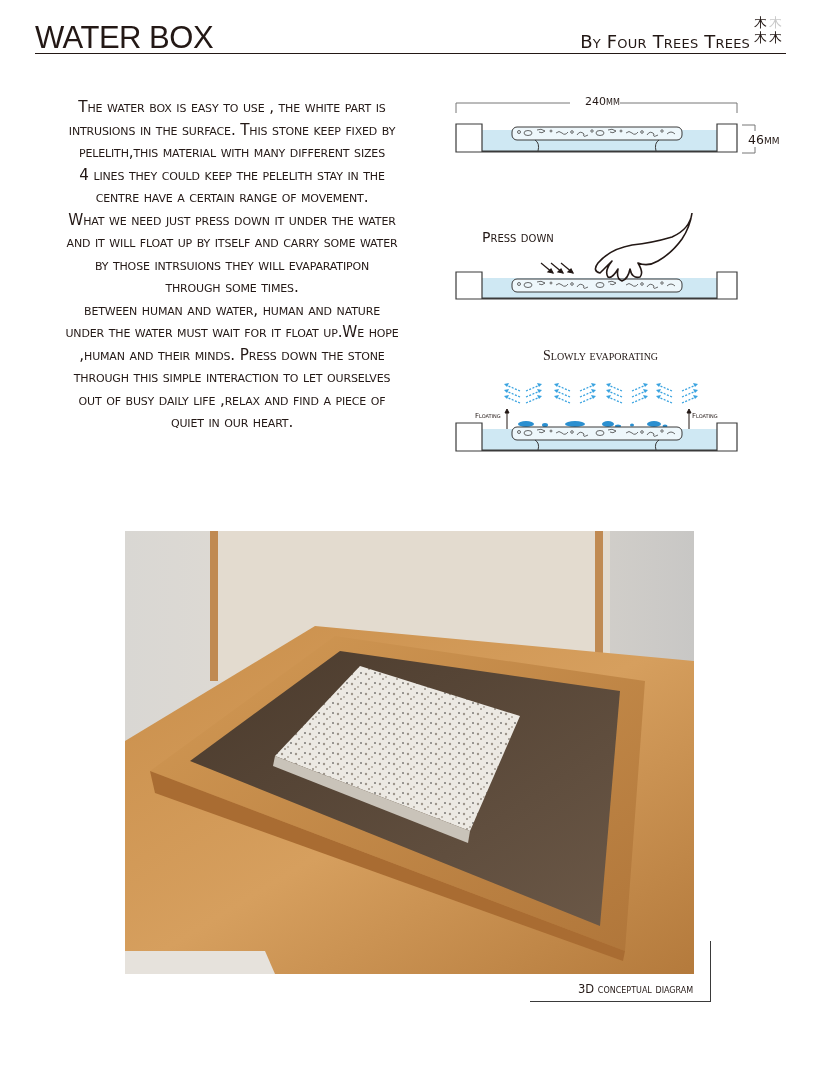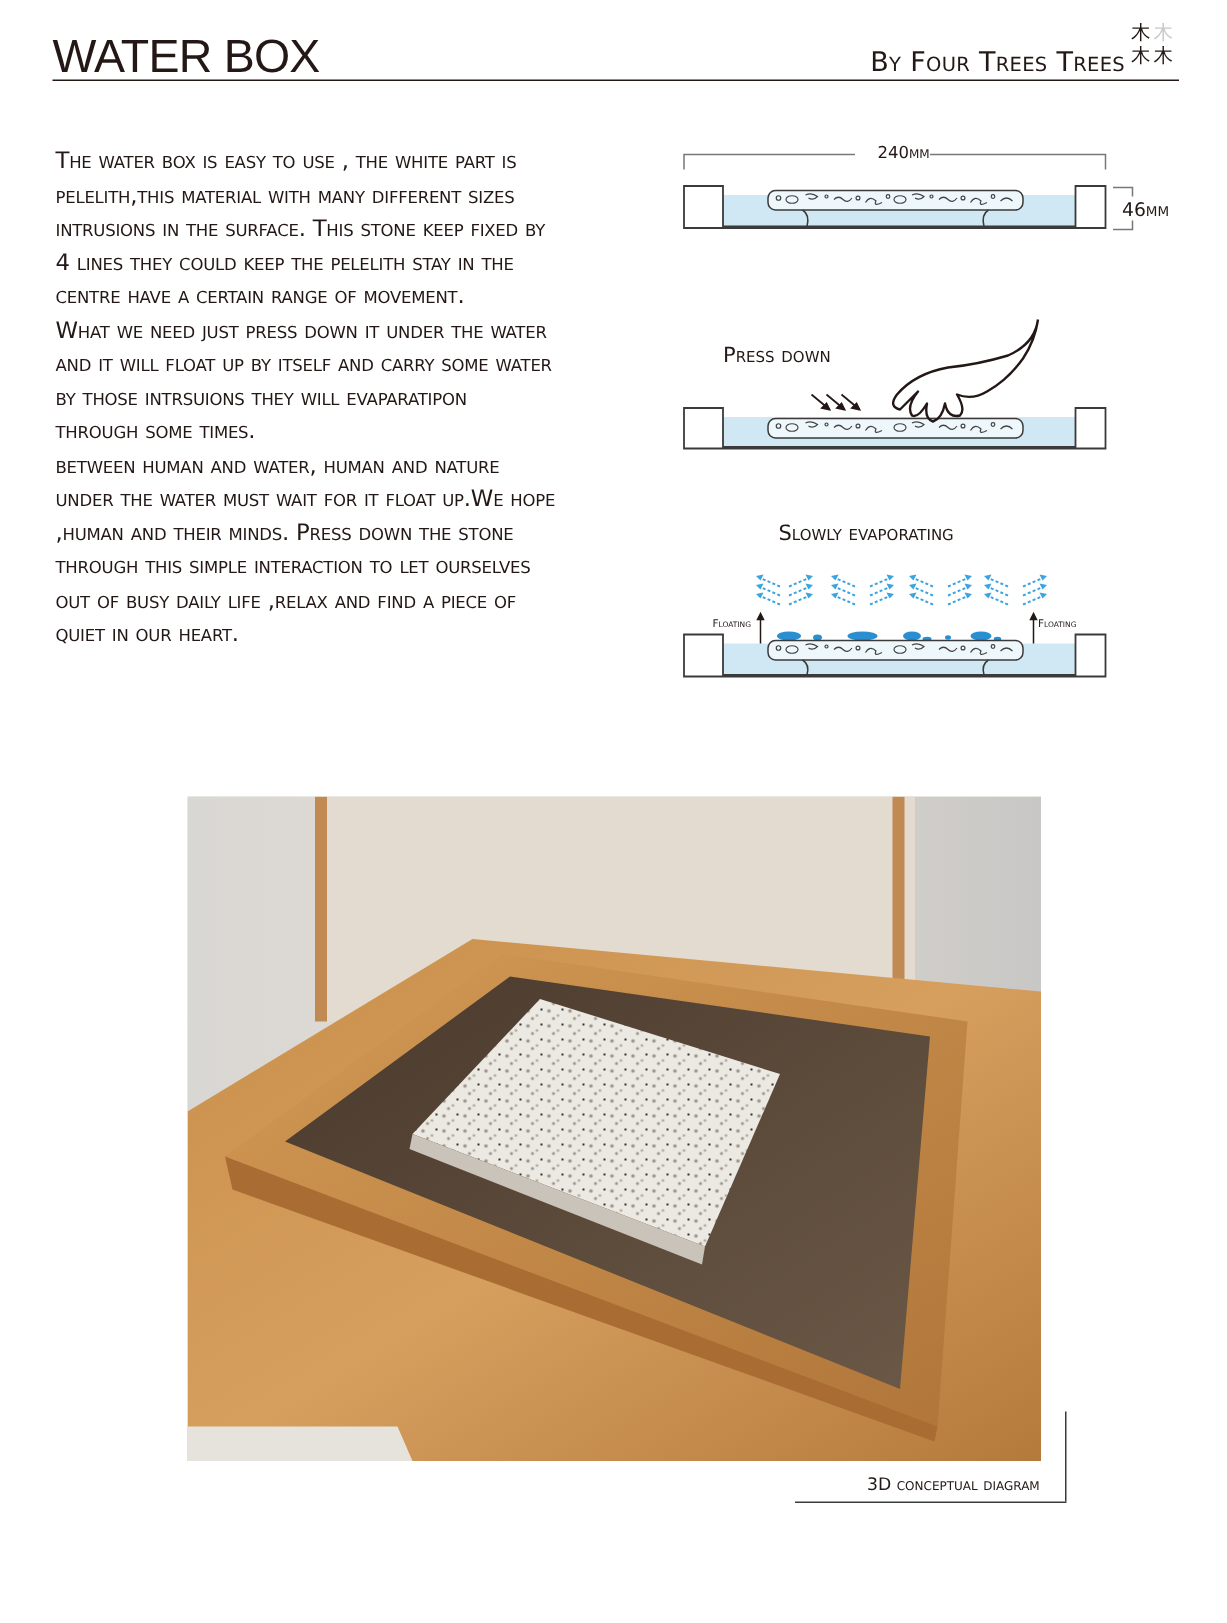--- a/index.html
+++ b/index.html
@@ -9,21 +9,21 @@
   
   #title { left: 35px; top: 20px; font-family: "Liberation Sans", sans-serif; font-size: 31px; letter-spacing: -0.5px; line-height: 36px; color: #231815; text-align: right; }
   #byline { right: 68px; top: 31px; font-family: "DejaVu Sans", sans-serif; font-variant: small-caps; font-size: 18px; line-height: 22px; color: #231815; letter-spacing: 0.2px; }
   #logo { left: 752px; top: 16px; width: 36px; height: 36px; font-size: 13px; line-height: 14px; }
   #logo .g { position: absolute; font-family: "DejaVu Sans", sans-serif; color: #231815; }
   #logo .g.light { color: #c9c9c9; }
   #header-rule { left: 35px; top: 53px; width: 751px; height: 1px; background: #231815; }
 
   
   #desc { left: 37px; top: 96px; width: 390px; font-family: "DejaVu Sans", sans-serif; font-variant: small-caps; font-size: 15.2px; line-height: 22.5px; color: #231815; letter-spacing: -0.15px; }
-  #desc p { margin: 0; white-space: nowrap; }
+  #desc p { margin: 0; white-space: nowrap; text-align: center; }
 
   
   .diagram { position: absolute; }
   .lbl { position: absolute; font-family: "DejaVu Sans", sans-serif; font-variant: small-caps; color: #231815; white-space: nowrap; }
 
   
   #photo { left: 125px; top: 531px; width: 569px; height: 443px; overflow: hidden; background: #d8d5d0; }
   #caption-bracket-v { left: 710px; top: 941px; width: 1px; height: 60px; background: #3a3a3a; }
   #caption-bracket-h { left: 530px; top: 1001px; width: 181px; height: 1px; background: #3a3a3a; }
   #caption { left: 578px; top: 982px; font-family: "DejaVu Sans", sans-serif; font-variant: small-caps; font-size: 11.5px; color: #231815; white-space: nowrap; }
@@ -36,22 +36,22 @@
 <div class="abs" id="logo">
   <span class="g" style="left:2px;top:0px;">木</span>
   <span class="g light" style="left:17px;top:0px;">木</span>
   <span class="g" style="left:2px;top:15px;">木</span>
   <span class="g" style="left:17px;top:15px;">木</span>
 </div>
 <div class="abs" id="header-rule"></div>
 
 <div class="abs" id="desc">
   <p>The water box is easy to use , the white part is</p>
+  <p>intrusions in the surface. This stone keep fixed by</p>
   <p>pelelith,this material with many different sizes</p>
-  <p>intrusions in the surface. This stone keep fixed by</p>
   <p>4 lines they could keep the pelelith stay in the</p>
   <p>centre have a certain range of movement.</p>
   <p>What we need just press down it under the water</p>
   <p>and it will float up by itself and carry some water</p>
   <p>by those intrsuions they will evaparatipon</p>
   <p>through some times.</p>
   <p>between human and water, human and nature</p>
   <p>under the water must wait for it float up.We hope</p>
   <p>,human and their minds. Press down  the stone</p>
   <p>through this simple interaction to let ourselves</p>
@@ -129,21 +129,21 @@
         <polygon points="113,68 108,67 111,64"></polygon>
       <line x1="111" y1="58" x2="123" y2="68"></line>
         <polygon points="123,68 118,67 121,64"></polygon>
     </g>
 
     <path d="M242,8 q-2,16 -20,24 q-20,6 -40,8 q-22,4 -34,18 q-6,8 2,10 q6,-6 12,-12 q-8,10 -4,16 q4,2 10,-8 q-2,10 4,12 q6,-2 8,-12 q2,10 10,8 q4,-4 -2,-14 q10,4 20,-2 q14,-8 24,-22 q8,-12 10,-26" fill="none" stroke="#231815" stroke-width="1.6" stroke-linejoin="round"></path>
   </svg>
 </div>
 
 <div class="diagram" style="left:450px;top:345px;width:300px;height:112px;">
-  <div class="lbl" style="left:69px;top:3px;font-size:14px;">Slowly evaporating</div>
+  <div class="lbl" style="left:93px;top:3px;font-size:14px;font-family:Liberation Serif, serif;">Slowly evaporating</div>
   <svg width="300" height="112" viewBox="0 0 300 112">
 
     <g stroke="#3aa3e0" stroke-width="1.3" stroke-dasharray="2,1.5" fill="none">
       <g id="vl">
           <line x1="70" y1="58" x2="56" y2="52"></line>
           <line x1="70" y1="52" x2="56" y2="46"></line>
           <line x1="70" y1="46" x2="56" y2="40"></line>
         </g>
       <g>
           <line x1="76" y1="58" x2="90" y2="52"></line>

